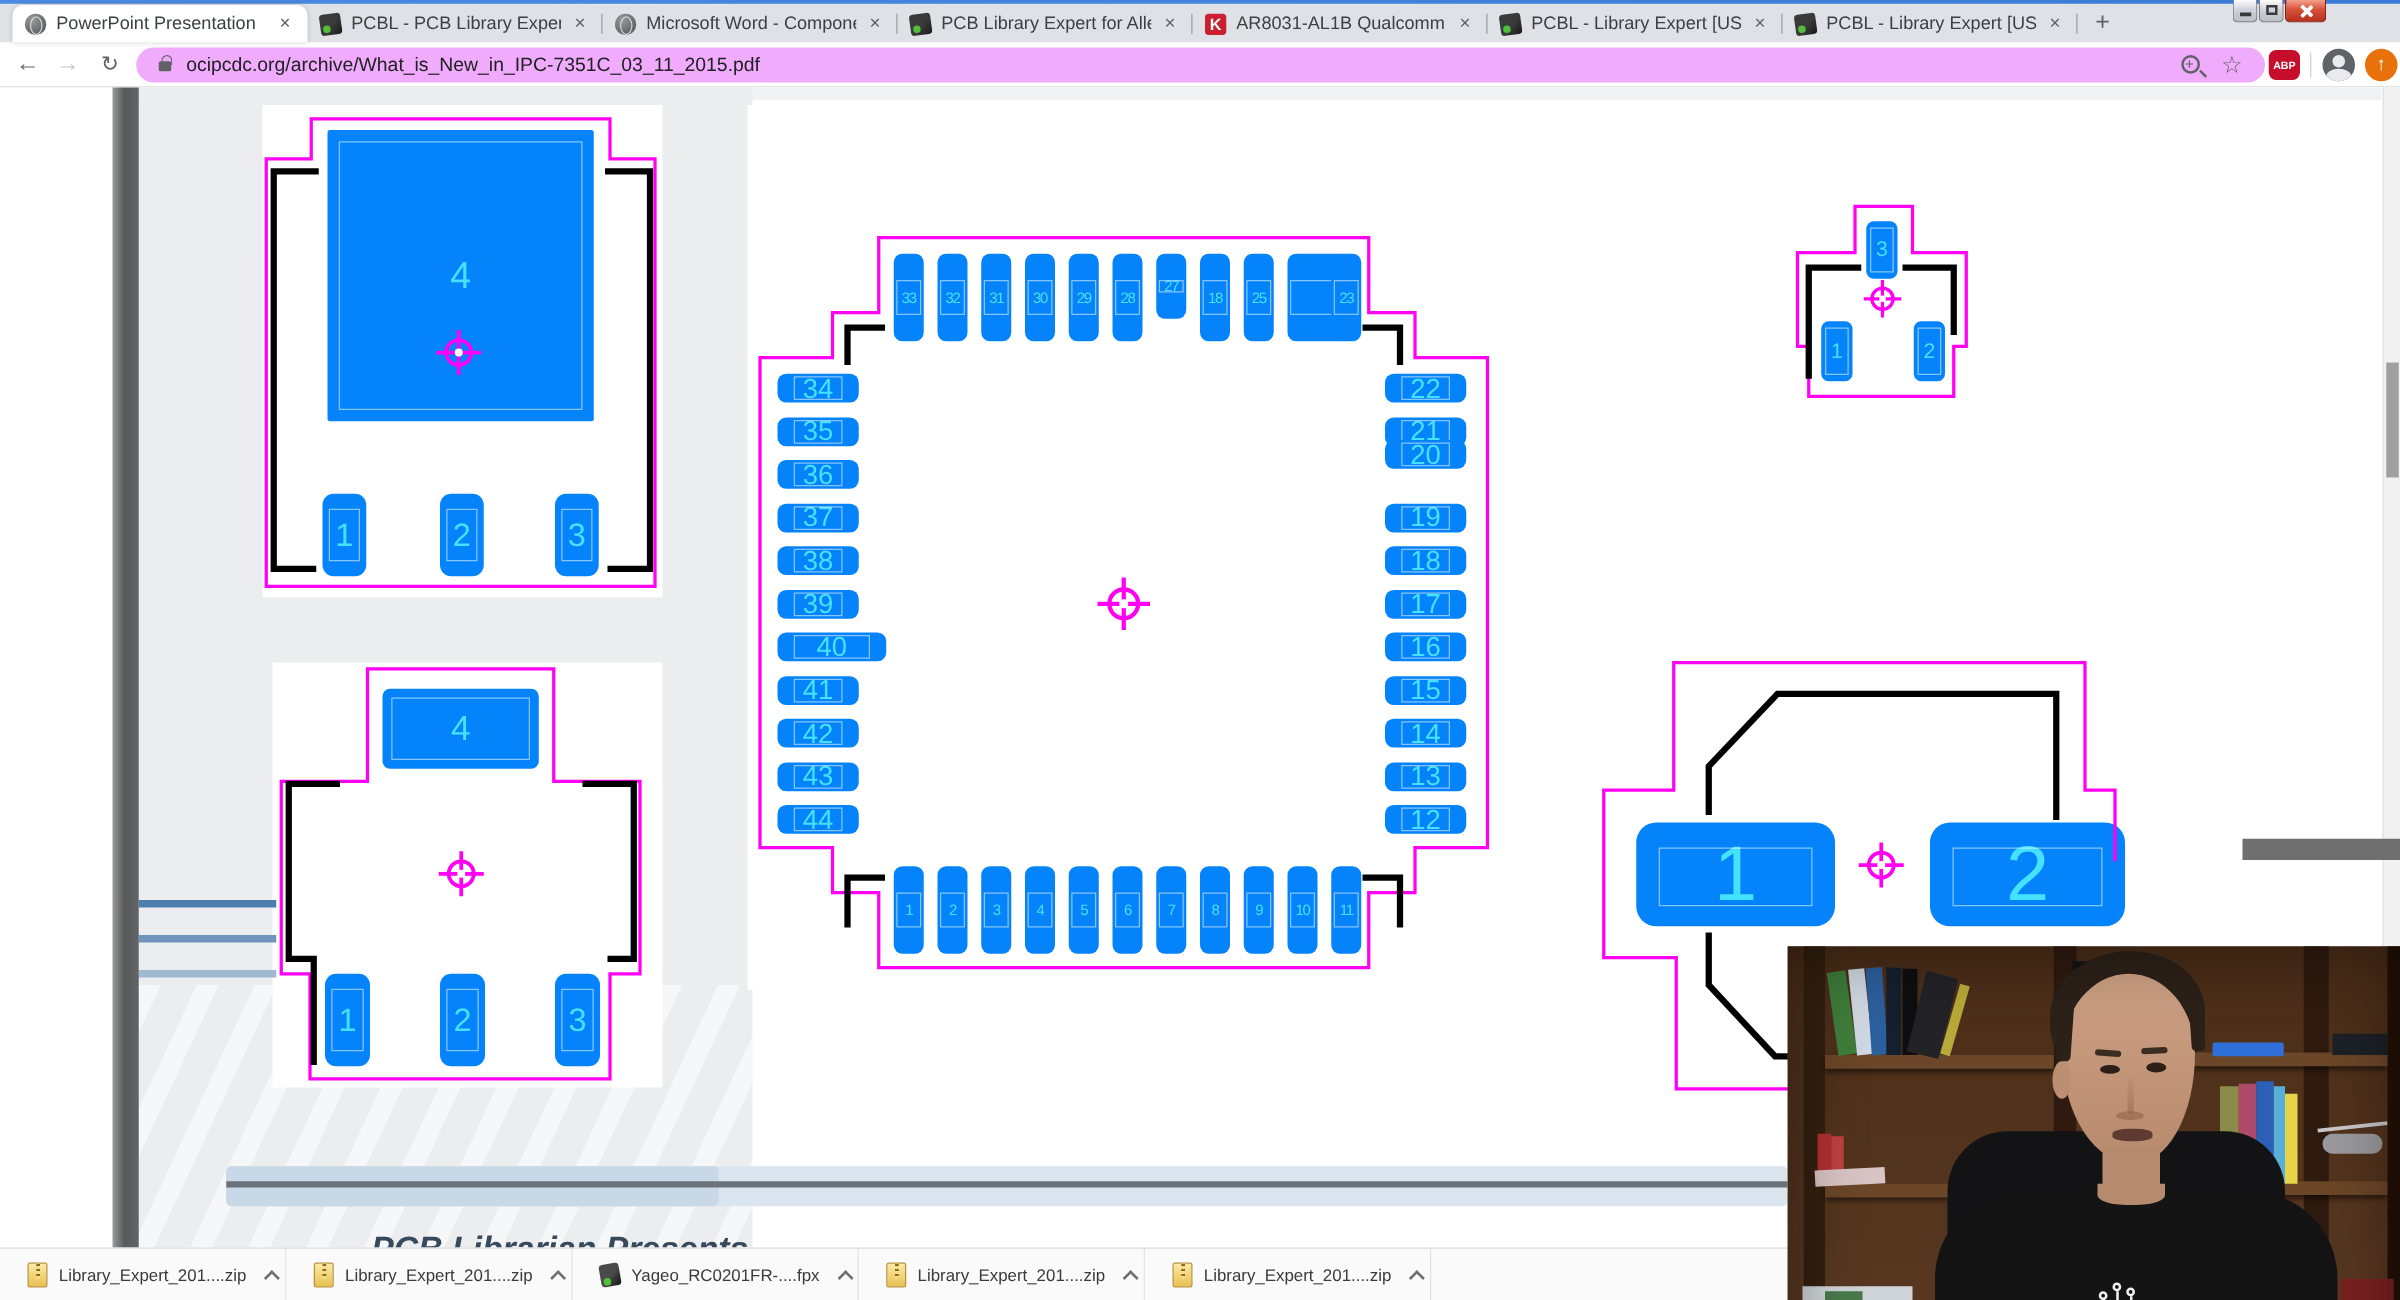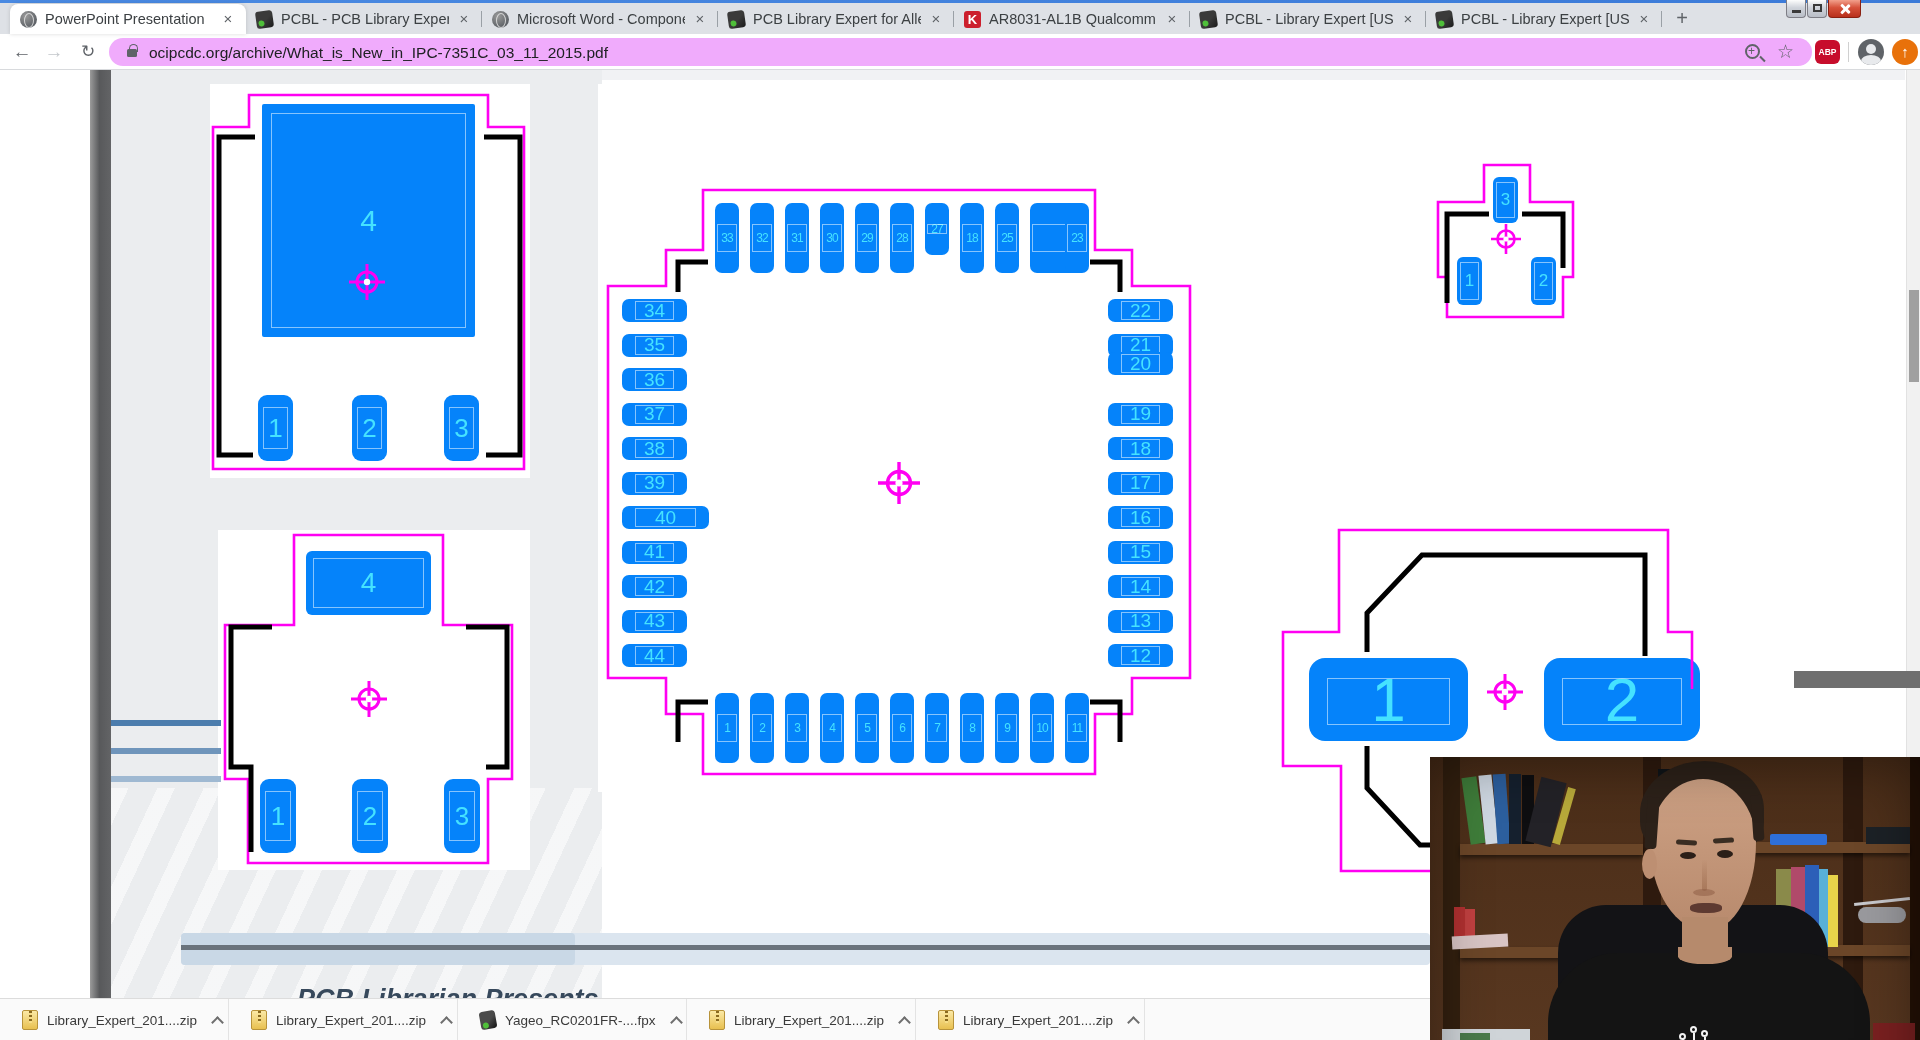--- a/index.html
+++ b/index.html
@@ -60,21 +60,21 @@
   .band{position:absolute;border-radius:4px;background:#dbe5ef;}
   .bandline{position:absolute;background:#6a737c;}
   .footer-clip{position:absolute;overflow:hidden;height:15px;width:600px;}
   .footer-text{font-size:27px;font-weight:bold;font-style:italic;color:#37495c;white-space:nowrap;}
 
   
   .pad{position:absolute;background:#0583fa;color:#45e2ff;display:flex;align-items:center;justify-content:center;z-index:3;}
   .pad:before{content:"";position:absolute;border:1px solid rgba(240,250,255,.55);}
   .pad-v{border-radius:7px;font-size:12px;letter-spacing:-1px;}
   .pad-v:before{left:2px;right:2px;top:21px;bottom:21px;}
-  .pad-h{border-radius:7px;font-size:19px;}
+  .pad-h{border-radius:7px;font-size:22px;}
   .pad-h:before{left:13px;right:13px;top:2px;bottom:2px;}
   .pad-mid{border-radius:9px;font-size:26px;}
   .pad-mid:before{left:5px;right:5px;top:12px;bottom:12px;}
   .pad-big{border-radius:2px;font-size:30px;align-items:flex-start;padding-top:100px;}
   .pad-big:before{left:9px;right:9px;top:9px;bottom:9px;}
   .pad-wide{border-radius:6px;font-size:28px;}
   .pad-wide:before{left:7px;right:7px;top:7px;bottom:7px;}
   .pad-sm{border-radius:6px;font-size:17px;}
   .pad-sm:before{left:3px;right:3px;top:5px;bottom:5px;}
   .pad-xl{border-radius:16px;font-size:62px;font-weight:300;}

